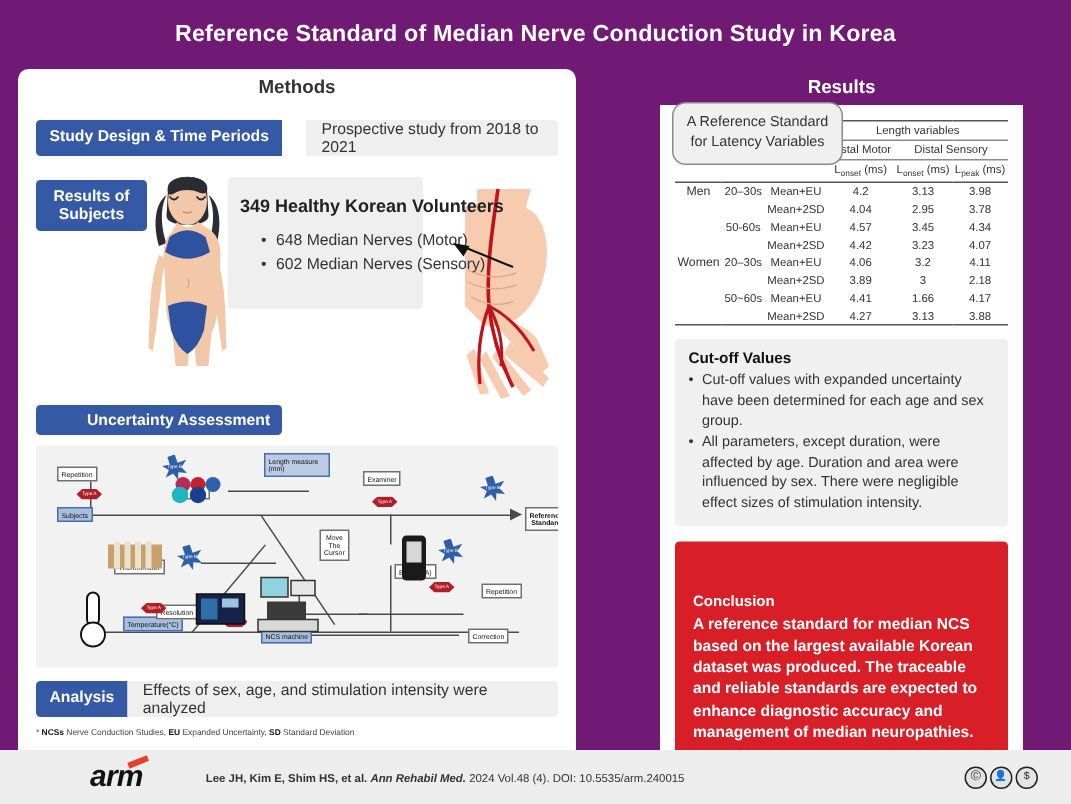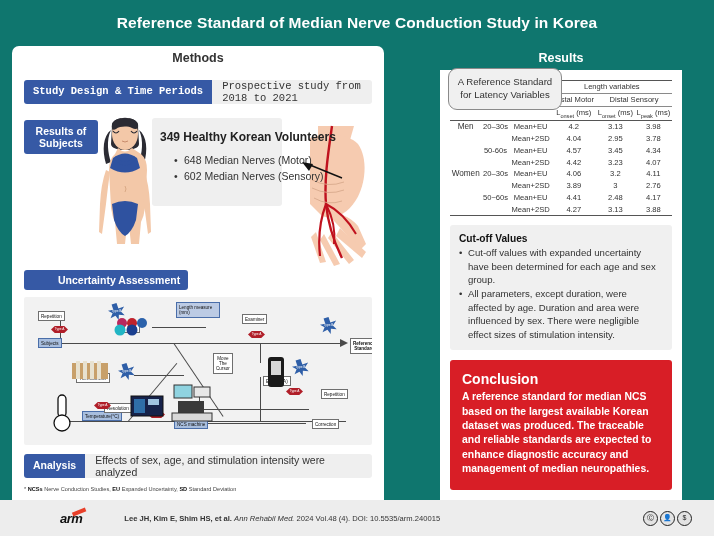--- a/index.html
+++ b/index.html
@@ -2,21 +2,21 @@
 <html><head>
 <meta charset="utf-8">
 <style>
   html,body{margin:0;padding:0;}
   body{
     width:714px;height:536px;overflow:hidden;
     background:#3a3a3a;
     font-family:"Liberation Sans",sans-serif;
     -webkit-font-smoothing:antialiased;
   }
-  .poster{position:relative;width:714px;height:536px;background:#0f766e;}
+  .poster{position:relative;width:714px;height:536px;background:#701a75;}
 
   
   .title-bar{height:46px;display:flex;align-items:center;justify-content:center;}
   .title{
     color:#ffffff;font-size:15.5px;font-weight:bold;letter-spacing:.1px;
   }
 
   
   .panels{position:relative;padding:0 12px;display:flex;gap:10px;}
   .panel{position:relative;}
@@ -32,21 +32,21 @@
   .panel-right .panel-body{height:436px;border-radius:0 0 4px 4px;}
 
   
   .badge{
     background:#3659a5;color:#fff;font-size:10.5px;font-weight:bold;
     border-radius:3px;padding:4px 8px;display:inline-block;line-height:1.15;
   }
 
   
   .m-pad{padding:10px 12px 0 12px;}
-  .row-study{display:flex;align-items:stretch;gap:0;font-family:Liberation Mono, monospace;}
+  .row-study{display:flex;align-items:stretch;gap:16px;}
   .row-study .badge{border-radius:3px 0 0 3px;padding:5px 9px;font-size:10.5px;}
   .grey-strip{
     background:#efefef;flex:1;display:flex;align-items:center;
     padding:0 10px;font-size:10.5px;color:#333;border-radius:0 3px 3px 0;
   }
 
   
   .subjects{position:relative;margin-top:14px;height:150px;}
   .subj-badge{position:absolute;left:0;top:2px;width:66px;text-align:center;padding:5px 4px;}
   .subj-grey{
@@ -108,32 +108,32 @@
     background:#f0f0f0;border-radius:3px;margin-top:9px;padding:8px 9px 9px 9px;
   }
   .gb-h{font-size:10.2px;font-weight:bold;color:#111;margin-bottom:2px;}
   .gb-h2{font-size:10.2px;font-weight:bold;color:#111;margin:6px 0 2px 0;}
   .gb-li{font-size:9.6px;color:#333;line-height:1.42;display:flex;}
   .gb-li .bd{width:9px;flex:none;}
 
   .concl{
     background:#d81e26;border-radius:3px;margin-top:10px;padding:11px 12px 13px 12px;color:#fff;
   }
-  .concl-h{font-size:14px;font-weight:bold;margin-bottom:3px;}
+  .concl-h{font-size:10px;font-weight:bold;margin-bottom:3px;margin-top:24px;}
   .concl-b{font-size:10.4px;line-height:1.38;font-weight:bold;}
 
   
   .footer{
     position:absolute;left:0;bottom:0;width:714px;height:36px;background:#ededed;
     display:flex;align-items:center;
   }
-  .arm-logo{position:relative;margin-left:60px;font-size:13px;font-weight:bold;font-style:italic;color:#111;letter-spacing:-.5px;}
+  .arm-logo{position:relative;margin-left:60px;font-size:20px;font-weight:bold;font-style:italic;color:#111;letter-spacing:-.5px;}
   .arm-tick{position:absolute;right:-4px;top:-1px;width:14px;height:3.5px;background:#e8402a;transform:rotate(-22deg);}
   .cite{margin-left:42px;font-size:7.6px;color:#333;}
-  .cite i{font-style:italic;font-weight:normal;}
+  .cite i{font-style:italic;font-weight:bold;}
   .cite b{font-weight:bold;}
   .cc{position:absolute;right:22px;top:11px;display:flex;gap:2px;}
   .cc span{
     width:13px;height:13px;border-radius:50%;border:1.2px solid #222;
     font-size:7px;line-height:11px;text-align:center;color:#222;background:#e3e3e3;
   }
 </style>
 </head>
 <body>
 
@@ -388,28 +388,28 @@
                 <td>4.06</td>
                   <td>3.2</td>
                   <td>4.11</td>
               </tr>
               <tr>
                 <td class="sex"></td>
                   <td class="age"></td>
                   <td class="stat">Mean+2SD</td>
                 <td>3.89</td>
                   <td>3</td>
-                  <td>2.76</td>
+                  <td>2.18</td>
               </tr>
               <tr>
                 <td class="sex"></td>
                   <td class="age">50~60s</td>
                   <td class="stat">Mean+EU</td>
                 <td>4.41</td>
-                  <td>2.48</td>
+                  <td>1.66</td>
                   <td>4.17</td>
               </tr>
               <tr class="tl-bot">
                 <td class="sex"></td>
                   <td class="age"></td>
                   <td class="stat">Mean+2SD</td>
                 <td>4.27</td>
                   <td>3.13</td>
                   <td>3.88</td>
               </tr>

